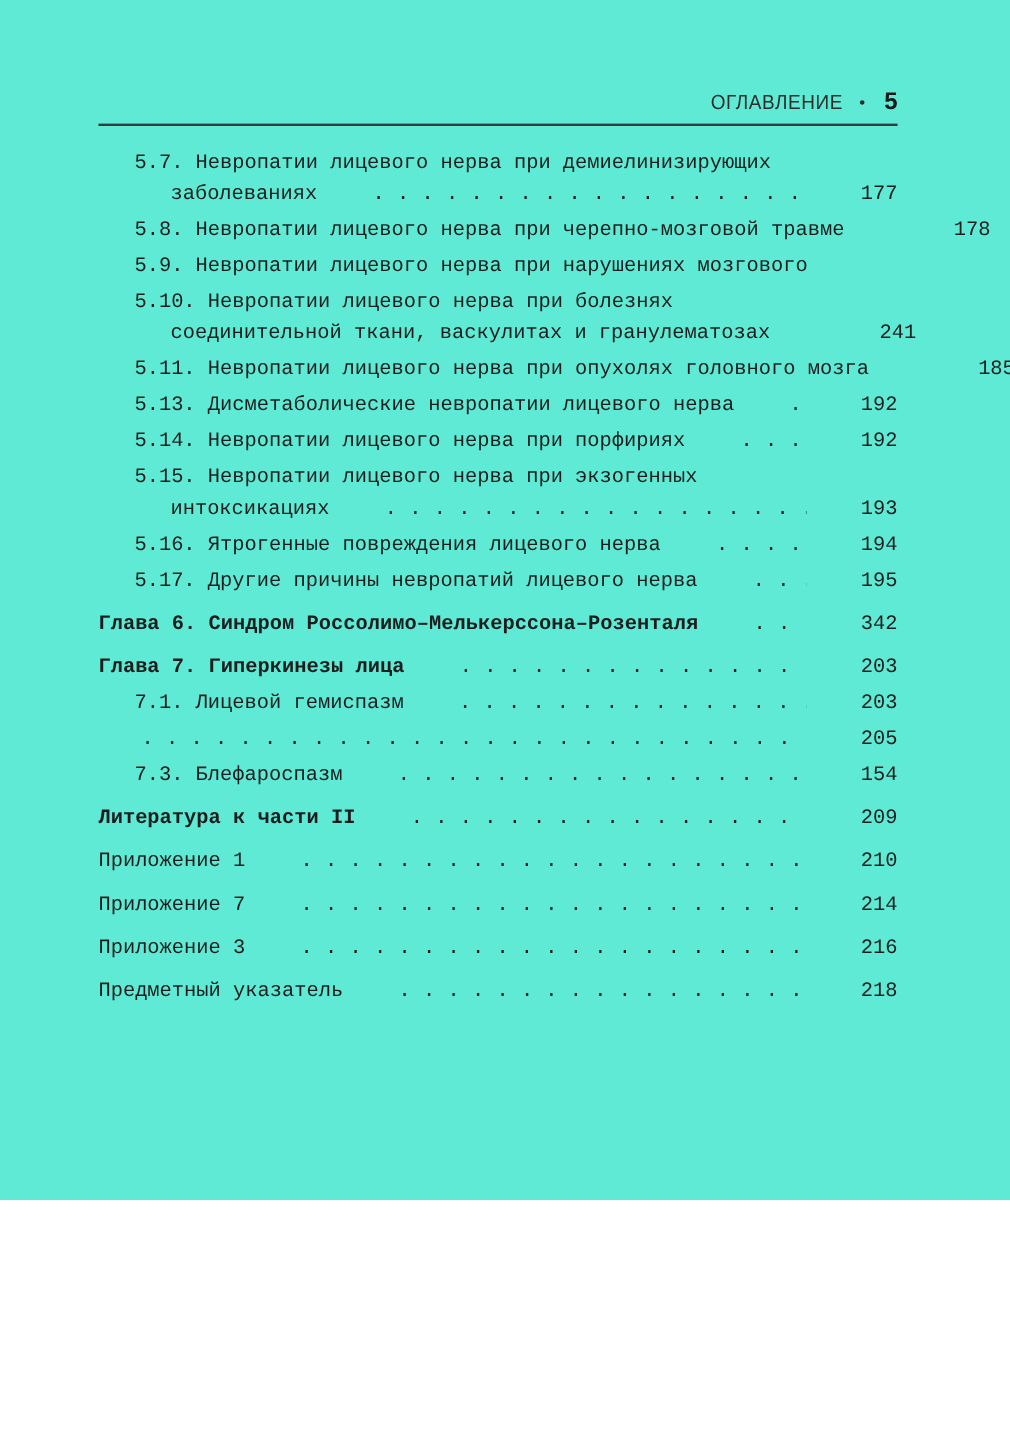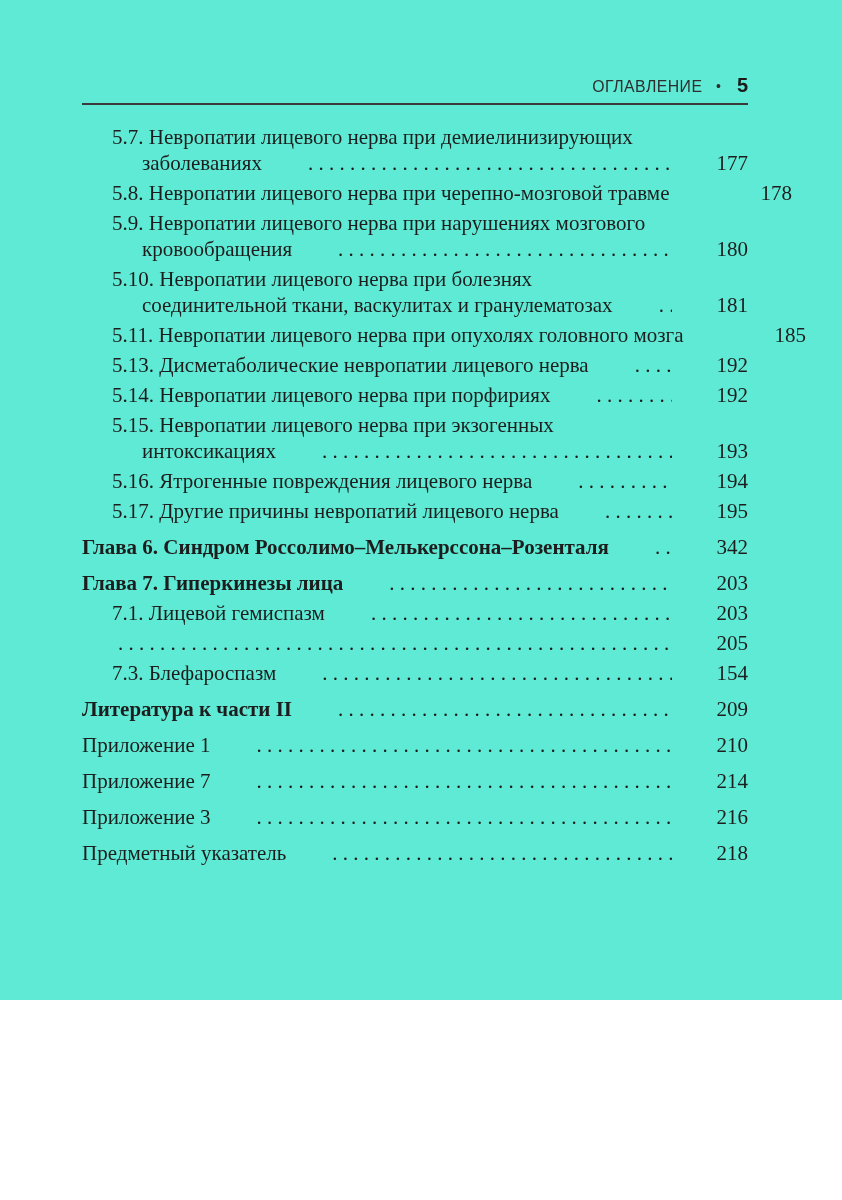--- a/index.html
+++ b/index.html
@@ -45,22 +45,23 @@
   .rule {
     border: none;
     border-top: 2px solid #3a3a3a;
     margin: 6px 0 0 0;
   }
   
   .toc {
     margin-top: 19px;
   }
   .entry {
-    font-size: 21px;
+    font-size: 17px;
     line-height: 26px;
+    font-family: Liberation Mono, monospace;
   }
   .entry + .entry { margin-top: 4px; }
   .entry.block { margin-top: 10px; }
   .toc .entry:first-child { margin-top: 0; }
   .entry.level1 { padding-left: 30px; }
   .head-line { white-space: nowrap; }
   .tail-line {
     display: flex;
     align-items: baseline;
     gap: 40px;
@@ -102,32 +103,27 @@
       </div>
       <div class="entry level1">
         <div class="tail-line">
           <span class="txt">5.8. Невропатии лицевого нерва при черепно-мозговой травме</span>
           <span class="leader"></span>
           <span class="pg">178</span>
         </div>
       </div>
       <div class="entry level1">
         <div class="head-line">5.9. Невропатии лицевого нерва при нарушениях мозгового</div>
-        <div class="tail-line cont">
-          <span class="txt">кровообращения</span>
-          <span class="leader"></span>
-          <span class="pg">180</span>
-        </div>
       </div>
       <div class="entry level1">
         <div class="head-line">5.10. Невропатии лицевого нерва при болезнях</div>
         <div class="tail-line cont">
           <span class="txt">соединительной ткани, васкулитах и гранулематозах</span>
           <span class="leader"></span>
-          <span class="pg">181</span>
+          <span class="pg">241</span>
         </div>
       </div>
       <div class="entry level1">
         <div class="tail-line">
           <span class="txt">5.11. Невропатии лицевого нерва при опухолях головного мозга</span>
           <span class="leader"></span>
           <span class="pg">185</span>
         </div>
       </div>
       <div class="entry level1">

